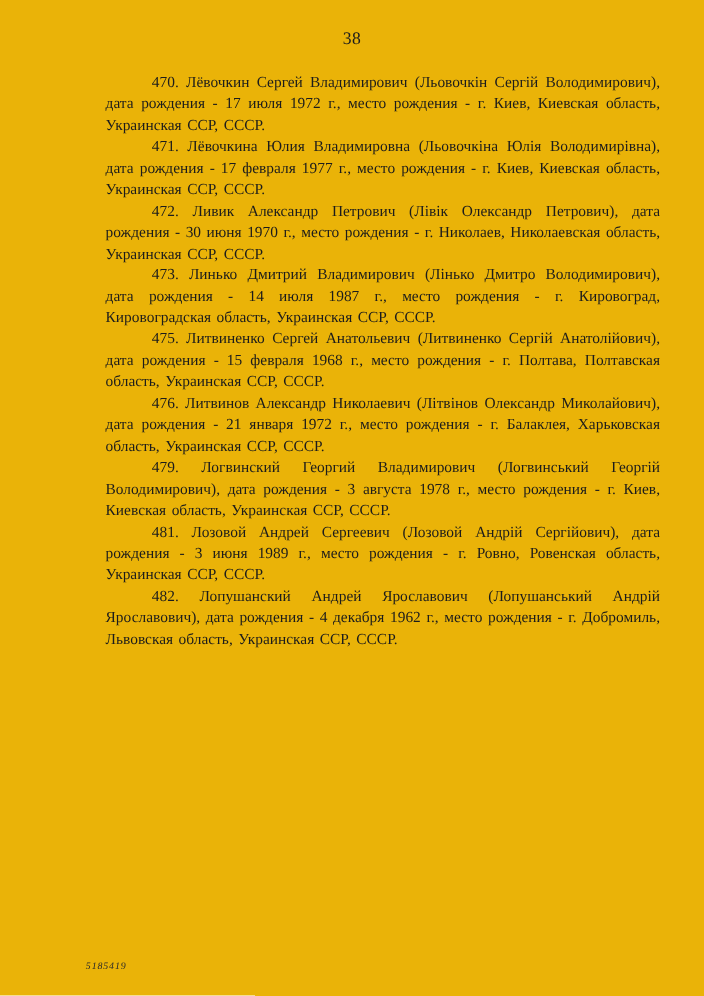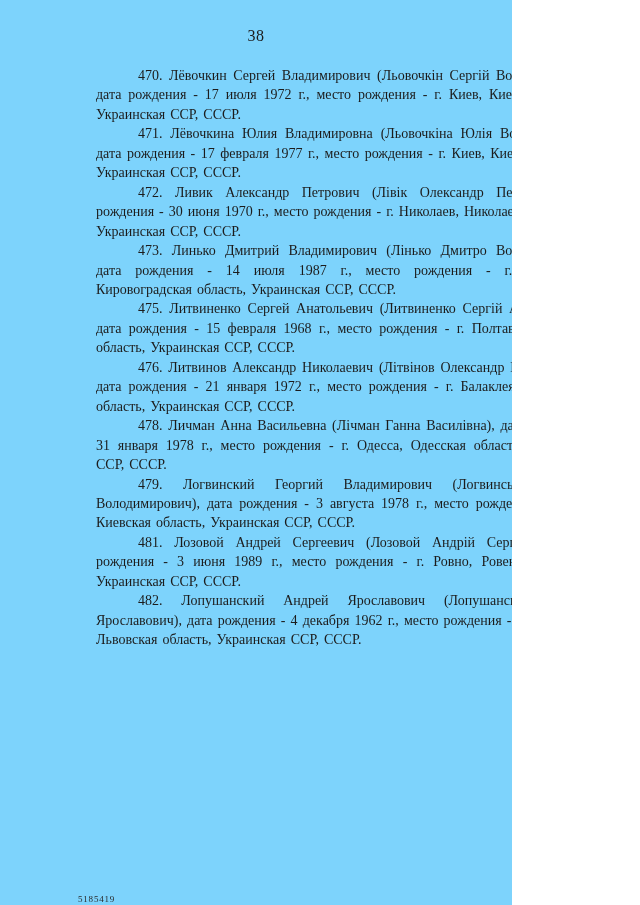--- a/index.html
+++ b/index.html
@@ -2,23 +2,23 @@
 <html><head>
 <meta charset="utf-8">
 <style>
   html, body {
     margin: 0;
     padding: 0;
     background: #ffffff;
   }
   .sheet {
     position: relative;
-    width: 512px;
+    width: 640px;
     height: 905px;
-    background: #7dd3fc;
+    background: #eab308;
     color: #1c1c1c;
     font-family: "Liberation Serif", serif;
     overflow: hidden;
   }
   .page-head {
     position: absolute;
     top: 27px;
     left: 0;
     width: 100%;
     text-align: center;
@@ -39,21 +39,22 @@
     padding: 0;
     text-align: justify;
     text-indent: 42px;
     font-size: 14px;
     line-height: 19.45px;
     word-spacing: 1.5px;
   }
   .page-foot {
     position: absolute;
     left: 78px;
-    top: 888px;
+    top: 868px;
+    font-style: italic;
   }
   .footer-code {
     font-size: 9px;
     letter-spacing: 0.8px;
     color: #2a2a2a;
   }
 </style>
 </head>
 <body>
 
@@ -62,21 +63,20 @@
     <span class="page-number">38</span>
   </header>
 
   <main class="text-block" id="entries-list">
       <p class="entry">470. Лёвочкин Сергей Владимирович (Льовочкін Сергій Володимирович), дата рождения - 17 июля 1972 г., место рождения - г. Киев, Киевская область, Украинская ССР, СССР.</p>
       <p class="entry">471. Лёвочкина Юлия Владимировна (Льовочкіна Юлія Володимирівна), дата рождения - 17 февраля 1977 г., место рождения - г. Киев, Киевская область, Украинская ССР, СССР.</p>
       <p class="entry">472. Ливик Александр Петрович (Лівік Олександр Петрович), дата рождения - 30 июня 1970 г., место рождения - г. Николаев, Николаевская область, Украинская ССР, СССР.</p>
       <p class="entry">473. Линько Дмитрий Владимирович (Лінько Дмитро Володимирович), дата рождения - 14 июля 1987 г., место рождения - г. Кировоград, Кировоградская область, Украинская ССР, СССР.</p>
       <p class="entry">475. Литвиненко Сергей Анатольевич (Литвиненко Сергій Анатолійович), дата рождения - 15 февраля 1968 г., место рождения - г. Полтава, Полтавская область, Украинская ССР, СССР.</p>
       <p class="entry">476. Литвинов Александр Николаевич (Літвінов Олександр Миколайович), дата рождения - 21 января 1972 г., место рождения - г. Балаклея, Харьковская область, Украинская ССР, СССР.</p>
-      <p class="entry">478. Личман Анна Васильевна (Лічман Ганна Василівна), дата рождения - 31 января 1978 г., место рождения - г. Одесса, Одесская область, Украинская ССР, СССР.</p>
       <p class="entry">479. Логвинский Георгий Владимирович (Логвинський Георгій Володимирович), дата рождения - 3 августа 1978 г., место рождения - г. Киев, Киевская область, Украинская ССР, СССР.</p>
       <p class="entry">481. Лозовой Андрей Сергеевич (Лозовой Андрій Сергійович), дата рождения - 3 июня 1989 г., место рождения - г. Ровно, Ровенская область, Украинская ССР, СССР.</p>
       <p class="entry">482. Лопушанский Андрей Ярославович (Лопушанський Андрій Ярославович), дата рождения - 4 декабря 1962 г., место рождения - г. Добромиль, Львовская область, Украинская ССР, СССР.</p>
     </main>
 
   <footer class="page-foot">
     <span class="footer-code">5185419</span>
   </footer>
 </div>
 

